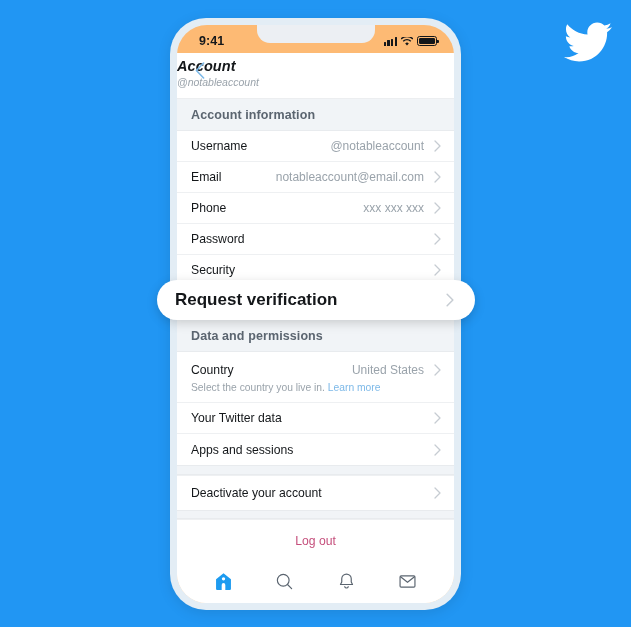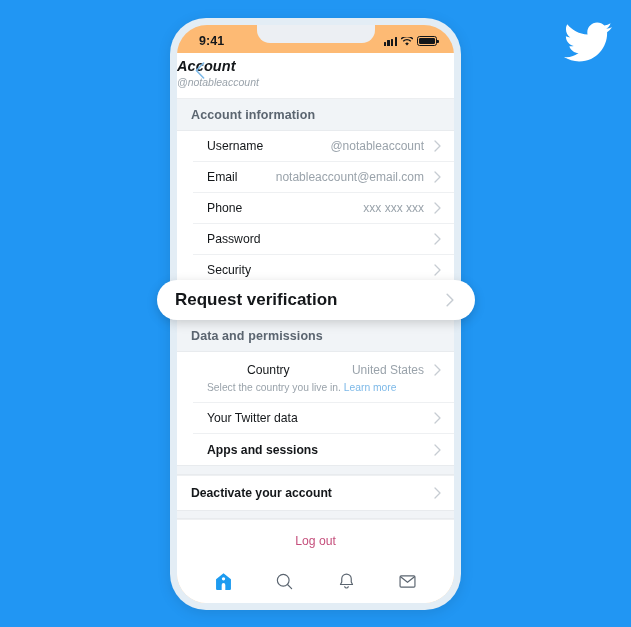--- a/index.html
+++ b/index.html
@@ -99,29 +99,29 @@
 
   
   .section-head {
     background: #f1f4f7;
     padding: 9px 14px 8px;
     font-size: 12.5px; font-weight: bold;
     color: #5b6570;
     letter-spacing: 0.1px;
     border-bottom: 1px solid #e8ebee;
   }
-  .rows { background: #fff; padding-left: 16px; }
+  .rows { background: #fff; }
   .row {
     display: flex; align-items: center;
     min-height: 31px;
     padding: 8px 12px 8px 14px;
     border-bottom: 1px solid #eef0f2;
     position: relative;
   }
-  .row:last-child { border-bottom: none; font-weight: bold; }
+  .row:last-child { border-bottom: none; }
   .row-label {
     font-size: 12.2px; color: #14171a;
     flex: 0 0 auto;
   }
   .row-value {
     margin-left: auto;
     font-size: 12px; color: #9aa3ab;
     padding-right: 9px;
     white-space: nowrap;
   }
@@ -292,21 +292,21 @@
                 </svg>
               </span>
           </div>
 
           <div class="row" style="min-height:34px;"></div>
         </div>
 
         <div class="section-head">Data and permissions</div>
         <div class="rows">
 
-          <div class="row" style="border-bottom:none;padding-bottom:3px;margin-left:40px;">
+          <div class="row" style="border-bottom:none;padding-bottom:3px;">
             <span class="row-label">Country</span>
             <span class="row-value">United States</span>
             <span class="chev">
                 <svg width="7" height="12" viewBox="0 0 7 12">
                   <path d="M1 1l5 5-5 5" fill="none" stroke="currentColor" stroke-width="1.3" stroke-linecap="round" stroke-linejoin="round"></path>
                 </svg>
               </span>
           </div>
 
           <div class="row-sub">

